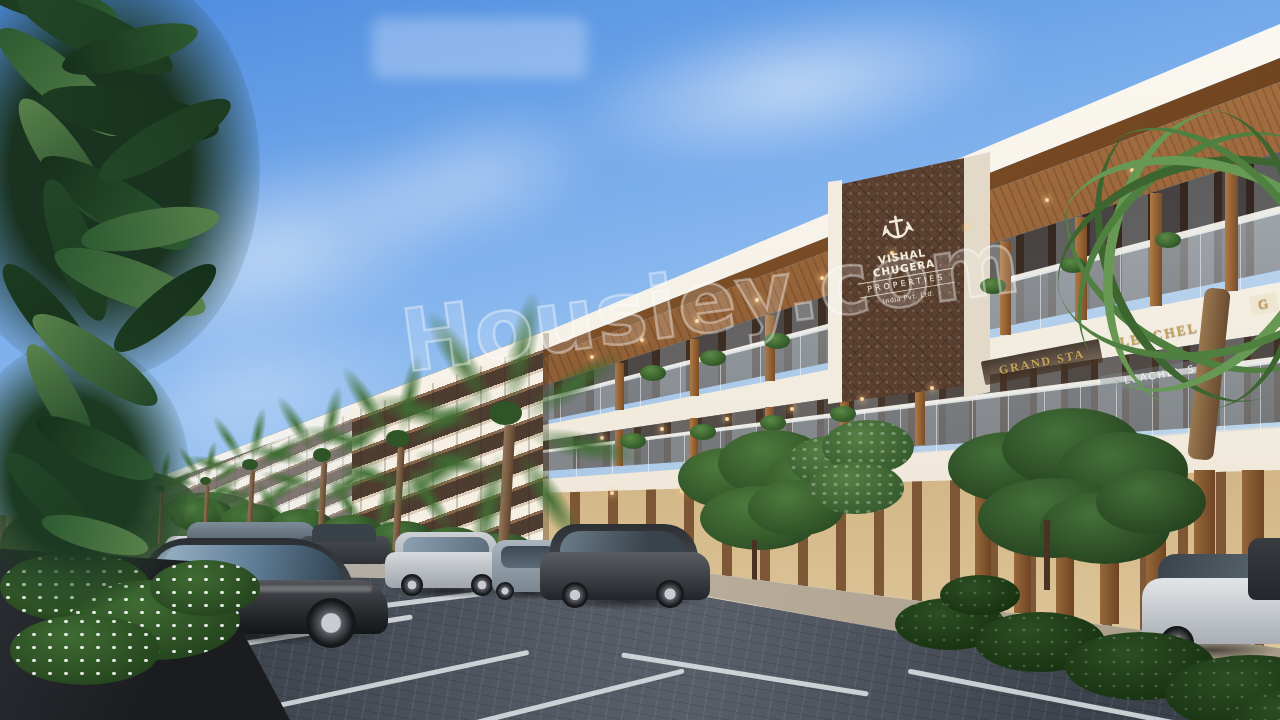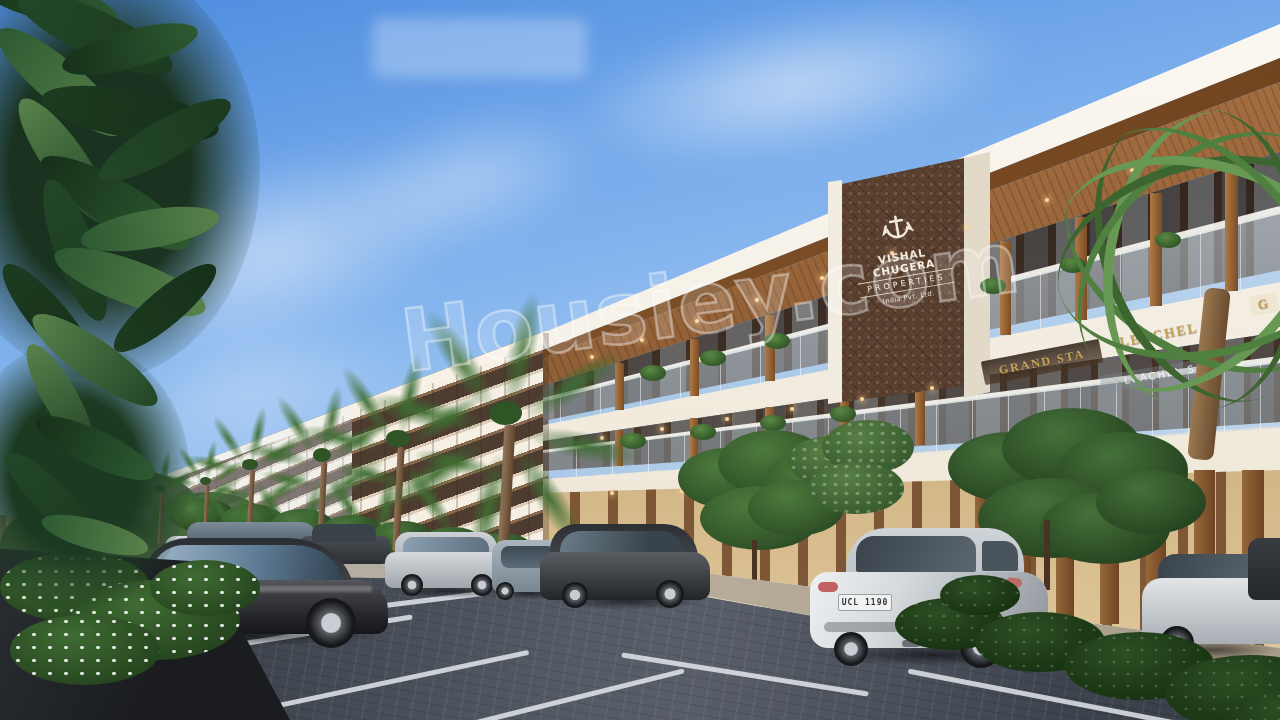--- a/index.html
+++ b/index.html
@@ -195,37 +195,20 @@
 
   <div class="abs" style="left:540px;top:524px;width:172px;height:88px;z-index:18;">
     <div class="shadow" style="left:8px;top:68px;width:158px;height:18px;"></div>
     <div class="abs" style="left:10px;top:0;width:148px;height:40px;border-radius:26px 34px 0 0;background:linear-gradient(180deg,#2c3034,#44484d);"></div>
     <div class="abs" style="left:20px;top:7px;width:126px;height:26px;border-radius:20px 26px 0 0;background:linear-gradient(100deg,#6b7d8a,#39434b 70%);"></div>
     <div class="abs" style="left:0;top:28px;width:170px;height:48px;border-radius:14px 18px 10px 10px;background:linear-gradient(180deg,#5a5e63,#33373b 70%,#212428);"></div>
     <div class="wheel" style="left:22px;top:58px;width:26px;height:26px;"></div>
     <div class="wheel" style="left:116px;top:56px;width:28px;height:28px;"></div>
   </div>
 
-  <div class="abs" style="left:810px;top:528px;width:242px;height:142px;z-index:18;">
-    <div class="shadow" style="left:10px;top:116px;width:226px;height:22px;"></div>
-    <div class="abs" style="left:36px;top:0;width:178px;height:60px;border-radius:40px 36px 2px 2px;background:linear-gradient(180deg,#cfd4d8,#b9bfc4);"></div>
-    <div class="abs" style="left:46px;top:8px;width:120px;height:36px;border-radius:18px 14px 2px 2px;background:linear-gradient(115deg,#3a434b,#5b6770);"></div>
-    <div class="abs" style="left:172px;top:13px;width:36px;height:30px;border-radius:4px 14px 2px 2px;background:#49545c;"></div>
-    <div class="abs" style="left:0;top:44px;width:238px;height:76px;border-radius:18px 26px 22px 18px;background:linear-gradient(115deg,#eef0f2 0%,#d6dadd 35%,#aeb4b9 70%,#8f959b 100%);"></div>
-    <div class="abs" style="left:8px;top:54px;width:20px;height:10px;border-radius:5px;background:rgba(184,73,74,.85);"></div>
-    <div class="abs" style="left:196px;top:50px;width:16px;height:9px;border-radius:5px;transform:rotate(8deg);background:rgba(192,90,84,.8);"></div>
-    <div class="abs" style="left:28px;top:66px;width:52px;height:15px;background:#f2f3f0;border:1px solid #9aa0a8;border-radius:2px;display:flex;align-items:center;justify-content:center;">
-      <span style="font-family:'DejaVu Sans Mono',monospace;font-size:8px;font-weight:bold;color:#2e3440;letter-spacing:1px;">UCL 1190</span>
-    </div>
-    <div class="abs" style="left:14px;top:94px;width:204px;height:10px;border-radius:6px;background:rgba(90,96,102,.45);"></div>
-    <div class="abs" style="left:92px;top:112px;width:18px;height:7px;border-radius:4px;background:#6a7076;"></div>
-    <div class="abs" style="left:118px;top:112px;width:18px;height:7px;border-radius:4px;background:#6a7076;"></div>
-    <div class="wheel" style="left:24px;top:104px;width:34px;height:34px;"></div>
-    <div class="wheel" style="left:150px;top:98px;width:42px;height:42px;"></div>
-  </div>
 
   <div class="abs" style="left:1142px;top:548px;width:138px;height:116px;z-index:18;">
     <div class="shadow" style="left:6px;top:92px;width:130px;height:20px;"></div>
     <div class="abs" style="left:16px;top:6px;width:116px;height:36px;border-radius:18px 4px 0 0;background:linear-gradient(115deg,#39424a,#5d6a73);"></div>
     <div class="abs" style="left:0;top:30px;width:138px;height:66px;border-radius:20px 0 0 14px;background:linear-gradient(180deg,#e2e5e8,#a8aeb4);"></div>
     <div class="wheel" style="left:18px;top:78px;width:34px;height:34px;"></div>
   </div>
   <div class="abs" style="left:1248px;top:538px;width:32px;height:62px;z-index:18;border-radius:12px 0 0 8px;background:linear-gradient(180deg,#383c41,#24272b);"></div>
 
   <div class="abs" style="left:-10px;top:548px;width:300px;height:180px;z-index:21;

